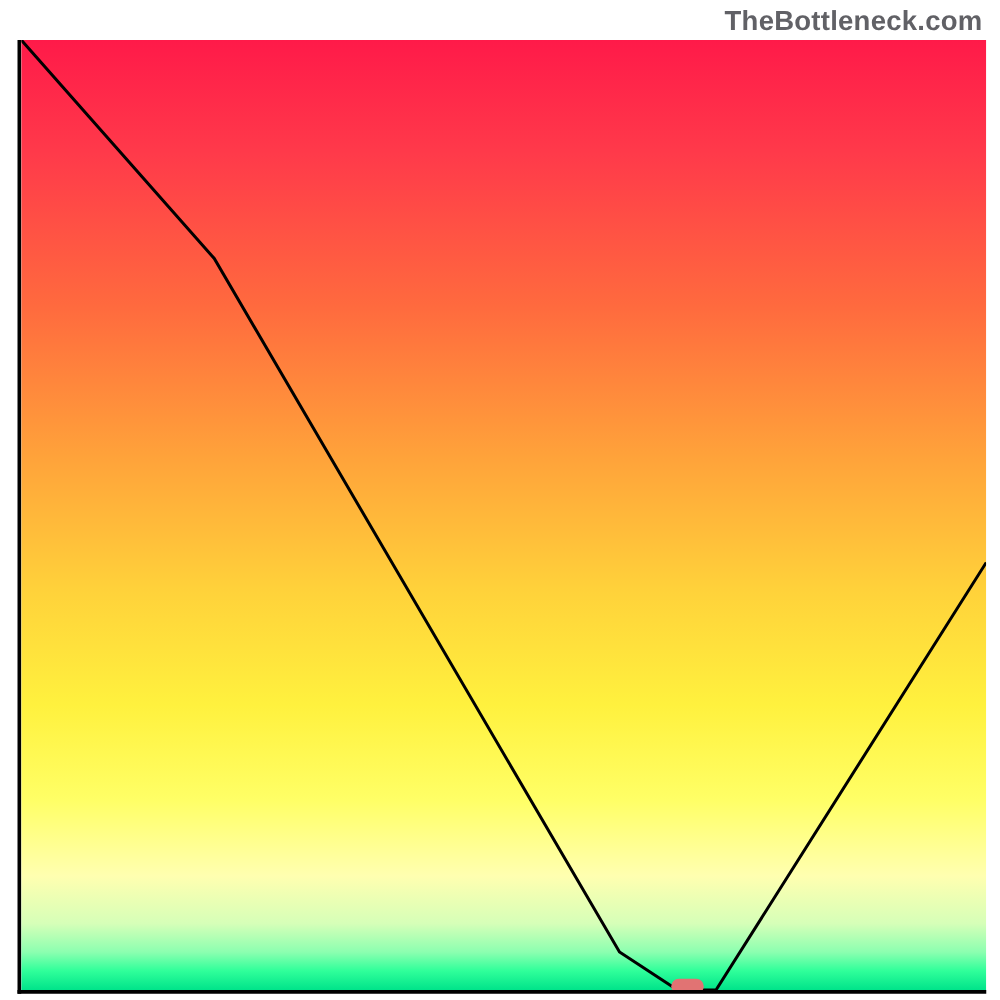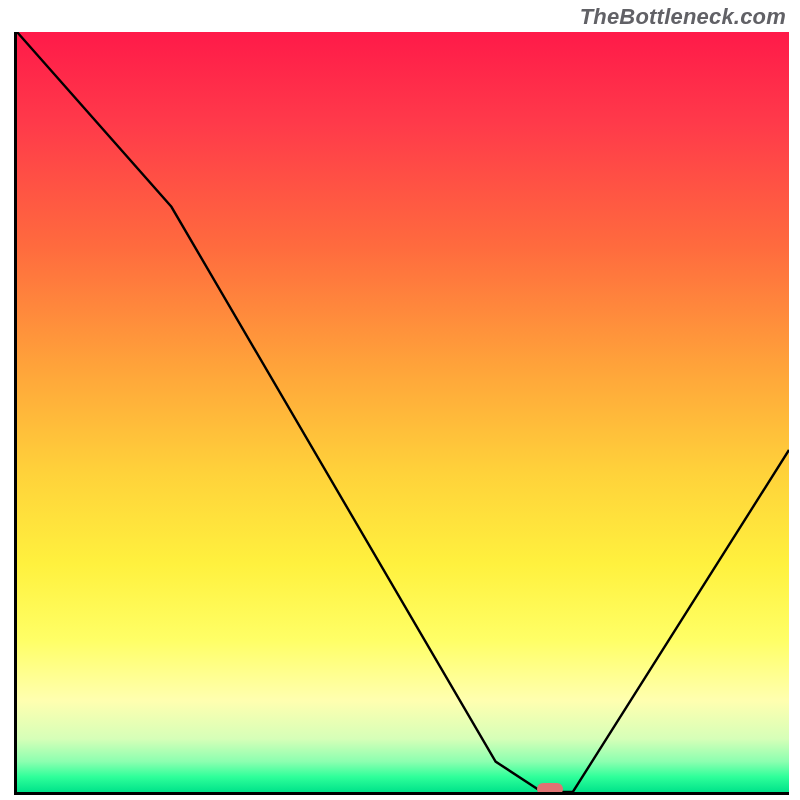--- a/index.html
+++ b/index.html
@@ -7,21 +7,20 @@
     padding: 0;
     width: 800px;
     height: 800px;
     background: #ffffff;
     font-family: Arial, Helvetica, sans-serif;
   }
   .wrap {
     position: relative;
     width: 800px;
     height: 800px;
-    font-style: italic;
   }
   .watermark {
     position: absolute;
     top: 4px;
     right: 14px;
     font-size: 22px;
     font-weight: 600;
     color: #616166;
     letter-spacing: 0.2px;
   }

